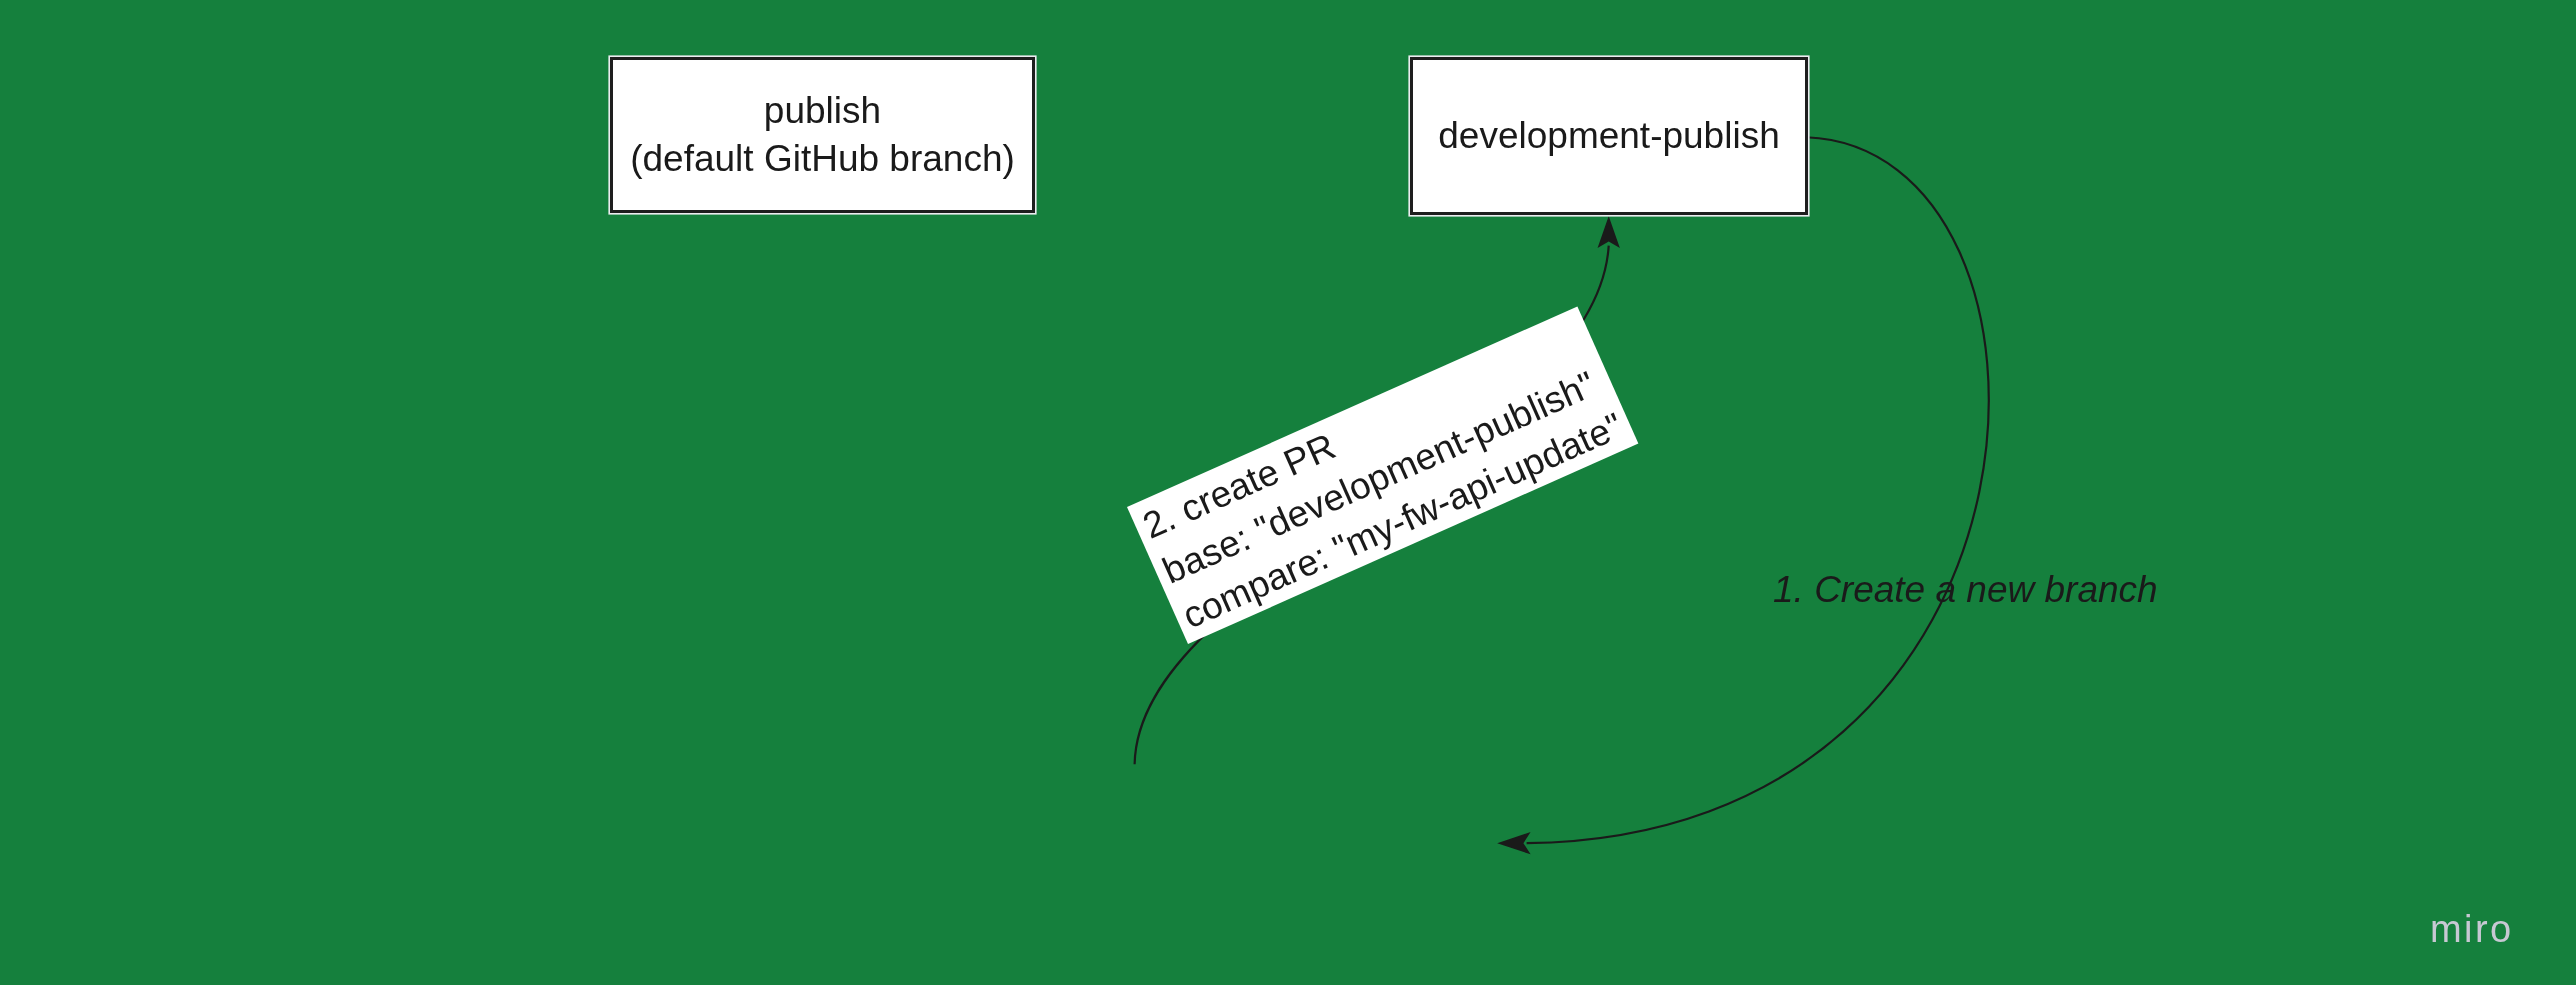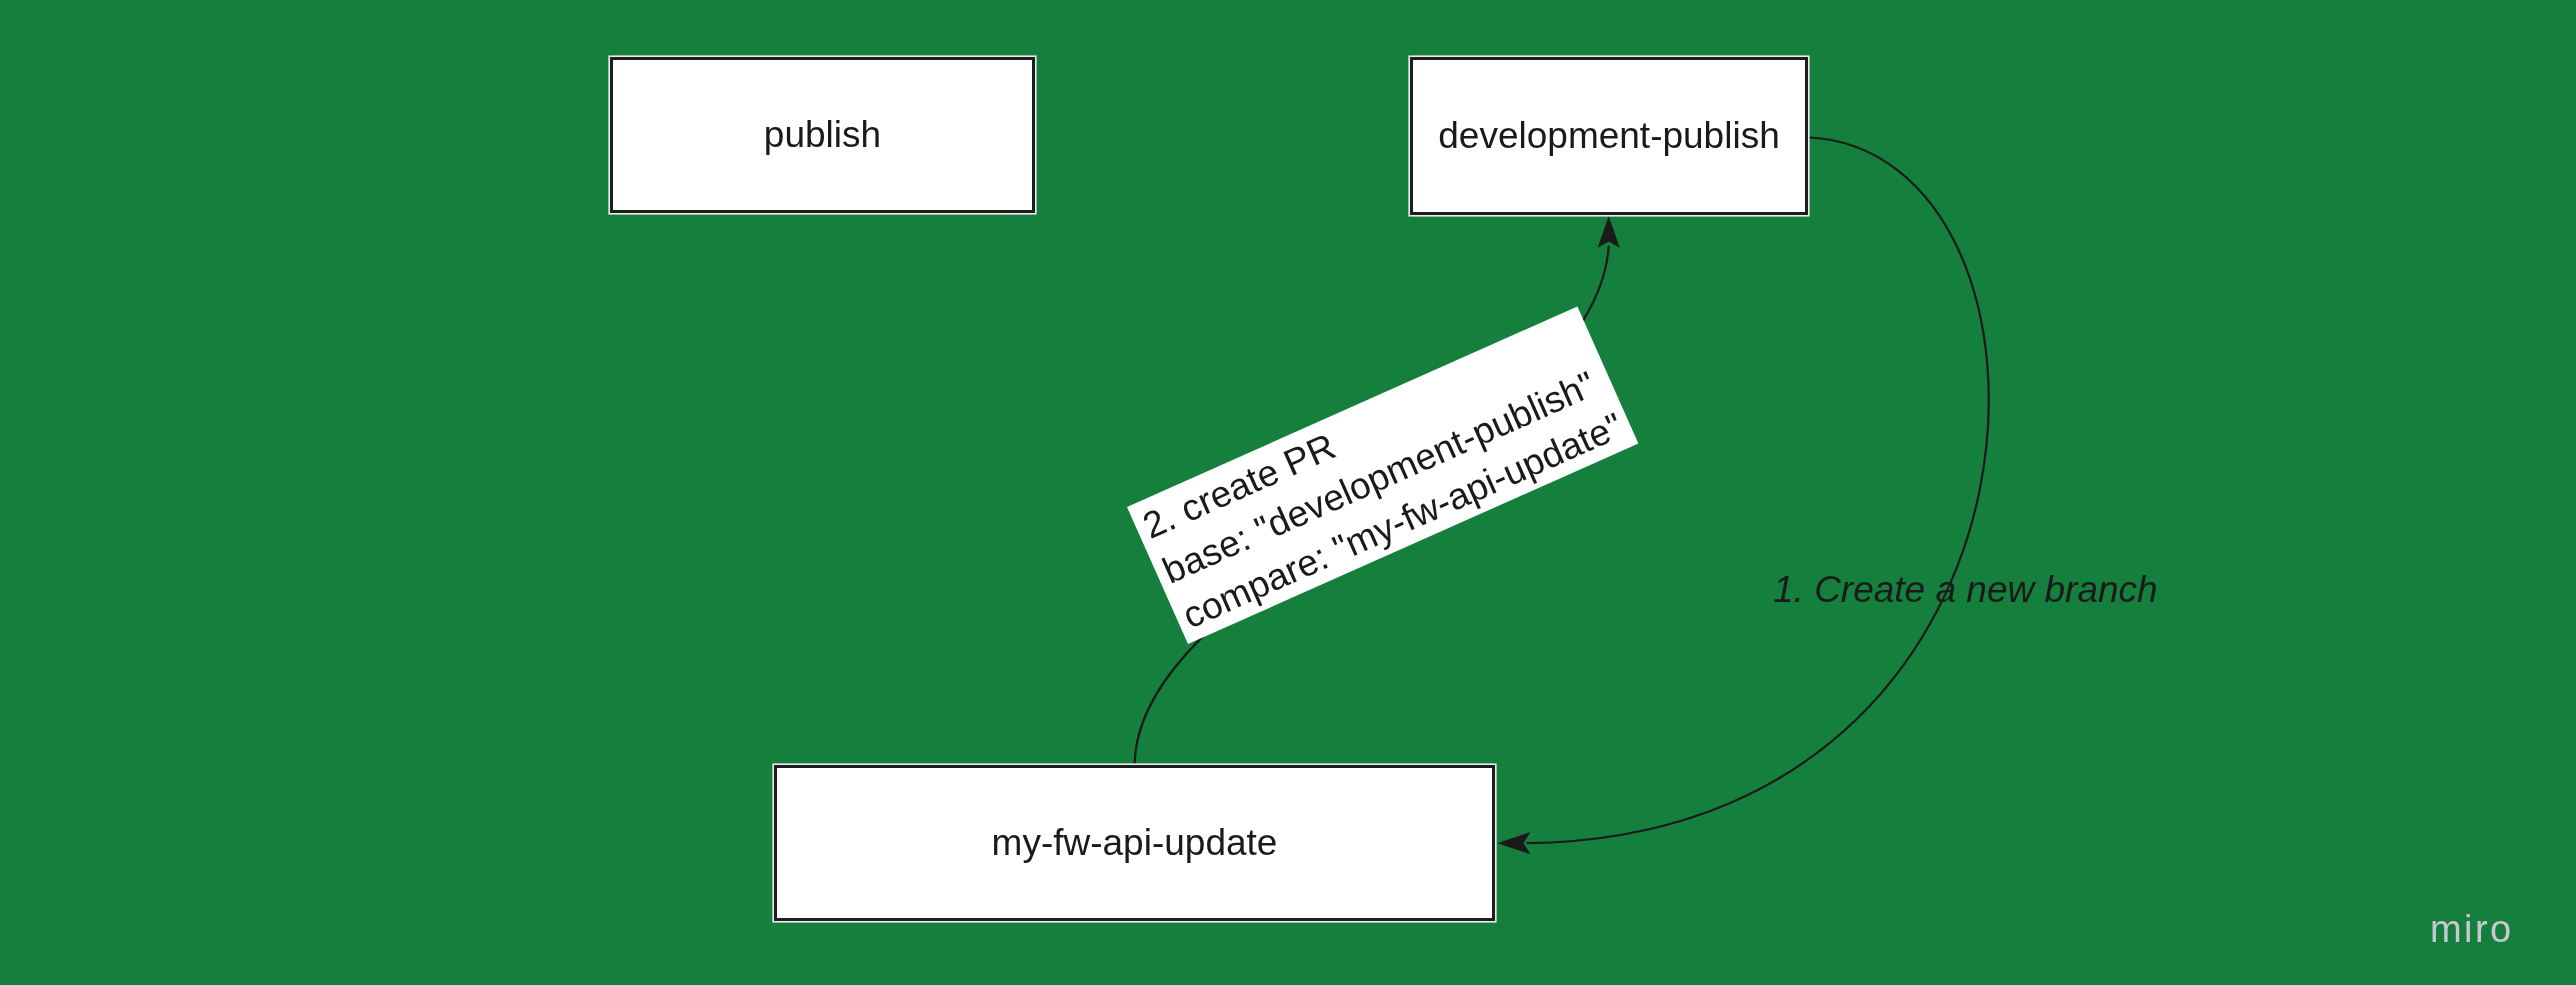--- a/index.html
+++ b/index.html
@@ -94,29 +94,27 @@
 
     <path class="curve" d="M 2267 172 C 2620 185, 2610 1050, 1916 1058"></path>
     <path class="arrowhead" d="M 1879 1058 L 1921 1044 L 1912 1058 L 1921 1072 Z"></path>
 
     <path class="curve" d="M 1424 959 C 1428 720, 2004 560, 2019 308"></path>
     <path class="arrowhead" d="M 2019 271 L 2033 311 L 2019 303 L 2005 311 Z"></path>
   </svg>
 
   <div class="node" id="node-publish">
     <div>publish</div>
+    <div>(default GitHub branch)</div>
   </div>
 
   <div class="node" id="node-development-publish">
     <div>development-publish</div>
   </div>
 
-  <div class="node" id="node-my-fw-api-update">
-    <div>my-fw-api-update</div>
-  </div>
 
   <div class="edge-label" id="label-create-branch">1. Create a new branch</div>
 
   <div class="edge-label" id="label-create-pr">
     <div>2. create PR</div>
     <div>base: "development-publish"</div>
     <div>compare: "my-fw-api-update"</div>
   </div>
 
   <div id="watermark">miro</div>

